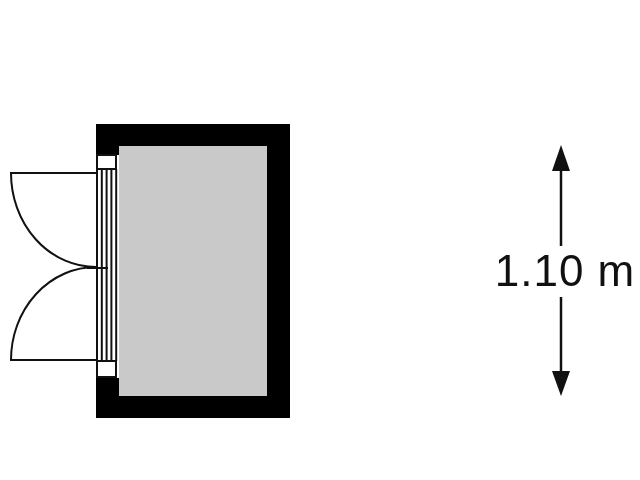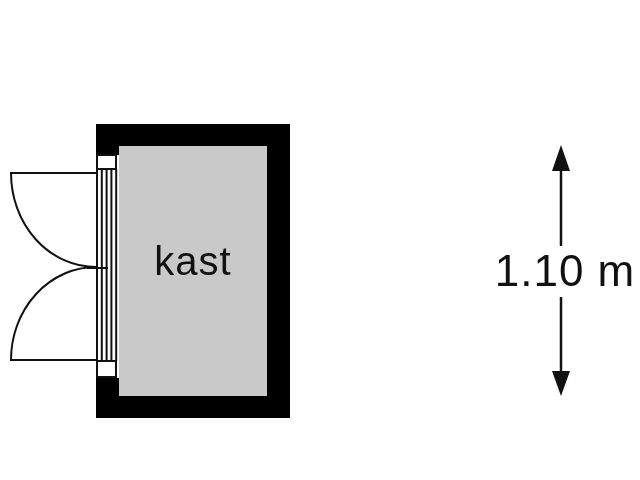--- a/index.html
+++ b/index.html
@@ -89,18 +89,17 @@
 
     <g>
       <polygon points="561,145 552,171 570,171" fill="#111111"></polygon>
       <line x1="561" y1="168" x2="561" y2="246" stroke="#111111" stroke-width="2.5"></line>
       <line x1="561" y1="297" x2="561" y2="374" stroke="#111111" stroke-width="2.5"></line>
       <polygon points="561,396 552,371 570,371" fill="#111111"></polygon>
     </g>
   </svg>
 
   <div class="room-label">
-    <div>kast</div>
   </div>
 
   <div class="dim-label">1.10 m</div>
 
 </div>
 
 </body></html>

